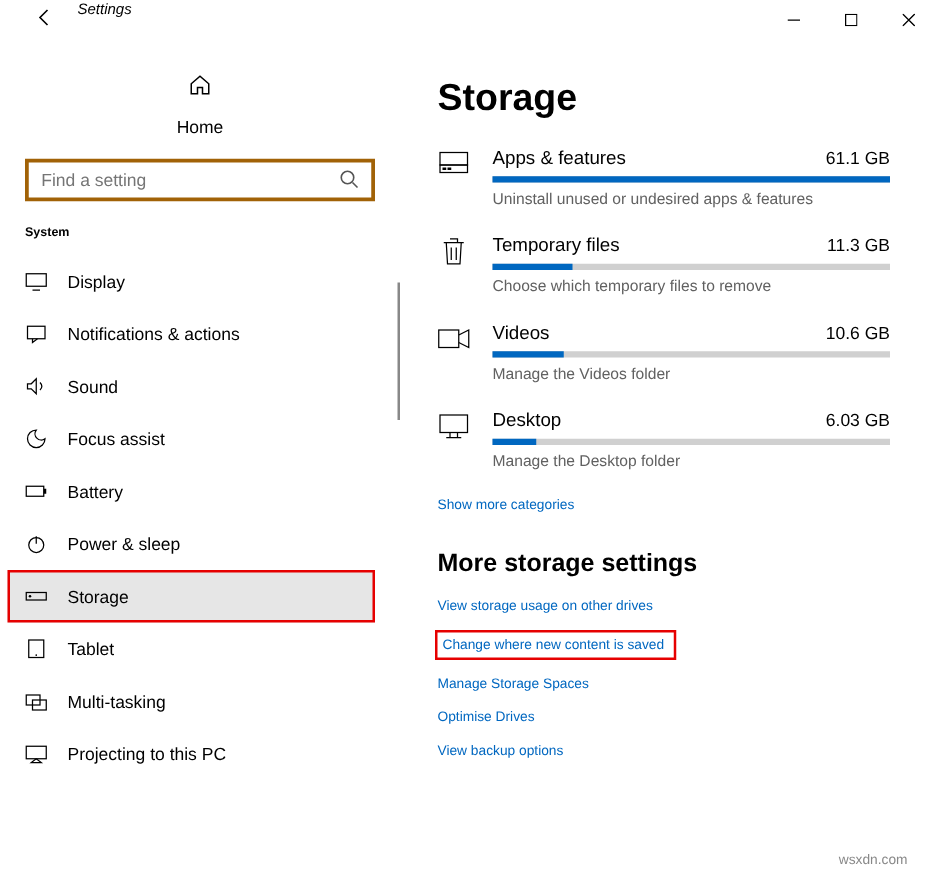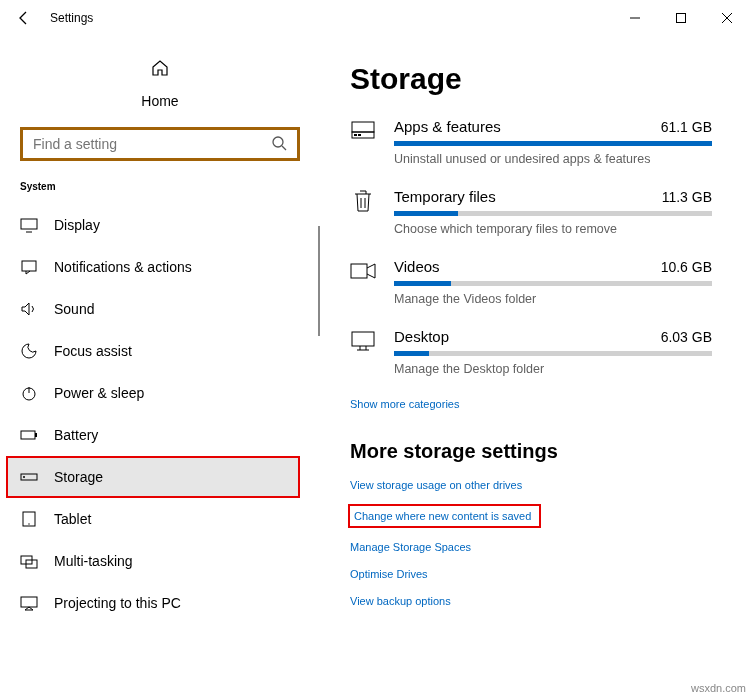--- a/index.html
+++ b/index.html
@@ -8,21 +8,21 @@
     font-size: 14px;
     color: #000;
     background: #fff;
     width: 750px;
     height: 700px;
     overflow: hidden;
     position: relative;
   }
   .window { display: flex; flex-direction: column; height: 100%; }
   .titlebar {
-    display: flex; align-items: center; height: 36px; padding-left: 10px;
+    display: flex; height: 36px; padding-left: 22px; font-style: italic;
   }
   .back-btn {
     width: 28px; height: 28px; display: flex; align-items: center; justify-content: center;
     margin-right: 12px;
   }
   .title { font-size: 12px; color: #000; }
   .win-controls { margin-left: auto; display: flex; }
   .win-btn { width: 46px; height: 32px; display: flex; align-items: center; justify-content: center; }
   .win-btn svg { width: 10px; height: 10px; }
   .content { display: flex; flex: 1; overflow: hidden; }
@@ -67,21 +67,21 @@
   .storage-head { display: flex; justify-content: space-between; align-items: baseline; }
   .storage-name { font-size: 15px; }
   .storage-size { font-size: 14px; }
   .bar {
     height: 5px; background: #d0d0d0; margin: 6px 0 6px 0; position: relative;
   }
   .bar-fill { height: 100%; background: #0067c0; position: absolute; left: 0; top: 0; }
   .storage-desc { font-size: 12.5px; color: #616161; }
   .link { color: #0067c0; font-size: 11px; display: block; margin-bottom: 15px; }
   .link-red-box { outline: 2px solid #e60000; padding: 4px 8px 4px 4px; display: inline-block; }
-  .watermark { position: absolute; bottom: 6px; right: 4px; font-size: 11px; color: #888; }
+  .watermark { position: absolute; bottom: 6px; right: 24px; font-size: 11px; color: #888; }
 </style>
 </head>
 <body>
 
 <div class="window">
 
   <div class="titlebar">
     <div class="back-btn">
       <svg width="16" height="16" viewBox="0 0 16 16">
           <path d="M10 2 L4 8 L10 14" stroke="#000" stroke-width="1.3" fill="none"></path>
@@ -161,34 +161,34 @@
           <span class="nav-icon">
               <svg width="18" height="18" viewBox="0 0 18 18">
                 <path d="M9 2 A7 7 0 1 0 16 9 A5 5 0 0 1 9 2 Z" stroke="#000" fill="none"></path>
               </svg>
             </span>
           <span>Focus assist</span>
         </div>
         <div class="nav-item">
           <span class="nav-icon">
               <svg width="18" height="18" viewBox="0 0 18 18">
+                <rect x="1" y="5" width="14" height="8" stroke="#000" fill="none"></rect>
+                <rect x="15" y="7" width="2" height="4" fill="#000"></rect>
+              </svg>
+            </span>
+          <span>Battery</span>
+        </div>
+        <div class="nav-item">
+          <span class="nav-icon">
+              <svg width="18" height="18" viewBox="0 0 18 18">
                 <circle cx="9" cy="10" r="6" stroke="#000" fill="none"></circle>
                 <path d="M9 3 V9" stroke="#000"></path>
               </svg>
             </span>
           <span>Power &amp; sleep</span>
-        </div>
-        <div class="nav-item">
-          <span class="nav-icon">
-              <svg width="18" height="18" viewBox="0 0 18 18">
-                <rect x="1" y="5" width="14" height="8" stroke="#000" fill="none"></rect>
-                <rect x="15" y="7" width="2" height="4" fill="#000"></rect>
-              </svg>
-            </span>
-          <span>Battery</span>
         </div>
         <div class="nav-item highlight-red selected">
           <span class="nav-icon">
               <svg width="18" height="18" viewBox="0 0 18 18">
                 <rect x="1" y="6" width="16" height="6" stroke="#000" fill="none"></rect>
                 <circle cx="4" cy="9" r="1" fill="#000"></circle>
               </svg>
             </span>
           <span>Storage</span>
         </div>

